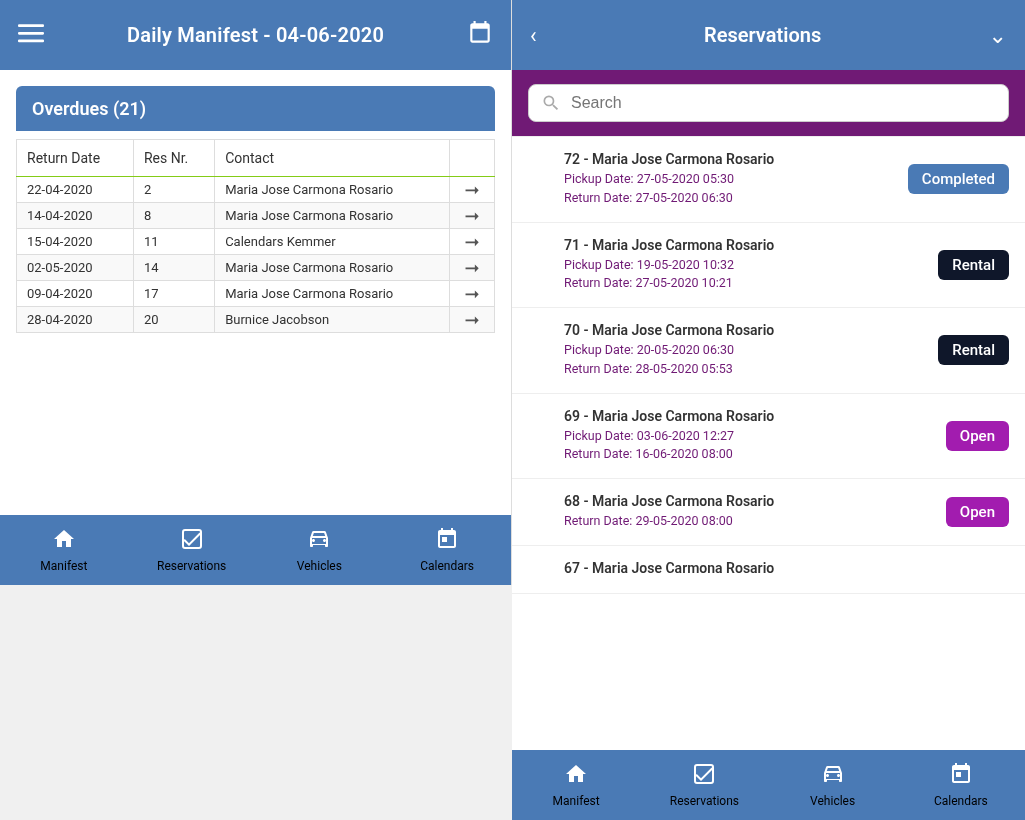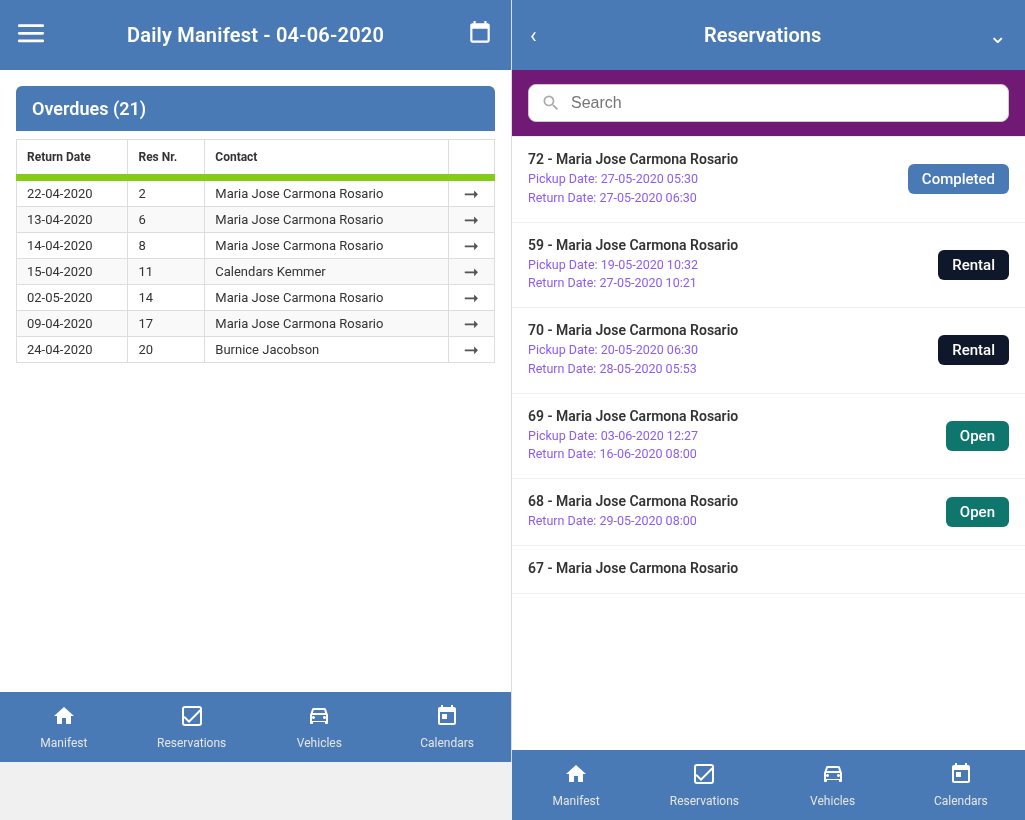--- a/index.html
+++ b/index.html
@@ -8,21 +8,21 @@
       background: #f0f0f0;
       display: flex;
       width: 1025px;
       height: 820px;
       overflow: hidden;
     }
 
     
     .left-panel {
       width: 512px;
-      height: 762px;
+      height: 585px;
       background: #fff;
       display: flex;
       flex-direction: column;
       border-right: 1px solid #ddd;
     }
 
     .left-header {
       background: #4a7ab5;
       color: #fff;
       display: flex;
@@ -67,24 +67,24 @@
       border: 1px solid #ddd;
     }
 
     .overdues-table thead tr {
       background: #fff;
     }
 
     .overdues-table th {
       padding: 10px 10px;
       text-align: left;
-      font-size: 12px;
-      font-weight: 700;
+      font-size: 14px;
+      font-weight: 400;
       color: #333;
-      border-bottom: 7px solid #84cc16;
+      border-bottom: 1px solid #84cc16;
       border-right: 1px solid #ddd;
     }
 
     .overdues-table th:last-child {
       border-right: none;
     }
 
     .overdues-table td {
       padding: 2px 10px;
       font-size: 13px;
@@ -188,48 +188,49 @@
       display: flex;
       align-items: center;
       justify-content: space-between;
       padding: 14px 16px;
       border-bottom: 1px solid #eee;
       cursor: pointer;
     }
 
     .reservation-info {
       flex: 1;
+      margin-left: 36px;
     }
 
     .reservation-name {
       font-size: 14px;
       font-weight: 600;
       color: #333;
       margin-bottom: 3px;
     }
 
     .reservation-detail {
       font-size: 12.5px;
-      color: #8b5cf6;
+      color: #701a75;
       line-height: 1.5;
     }
 
     .status-badge {
       padding: 6px 14px;
       border-radius: 6px;
       font-size: 15px;
       font-weight: 500;
       color: #fff;
       white-space: nowrap;
       margin-left: 12px;
     }
 
     .status-completed { background: #4a7ab5; }
     .status-rental { background: #0f172a; }
-    .status-open { background: #0f766e; }
+    .status-open { background: #a21caf; }
 
     .right-bottom-nav {
       background: #4a7ab5;
       display: flex;
       height: 70px;
       flex-shrink: 0;
     }
 
     
     .nav-item {
@@ -244,21 +245,21 @@
     }
 
     .nav-item svg {
       width: 24px;
       height: 24px;
       fill: #fff;
     }
 
     .nav-label {
       font-size: 12px;
-      color: #e5e5e5;
+      color: #000000;
     }
 
     .overdues-table tbody tr:nth-child(even) {
       background: #f9f9f9;
     }
   </style>
 </head>
 <body>
 
 <div class="left-panel">
@@ -290,26 +291,20 @@
         </tr>
       </thead>
       <tbody id="overdues-tbody">
       <tr>
     <td>22-04-2020</td>
     <td>2</td>
     <td>Maria Jose Carmona Rosario</td>
     <td><span class="arrow-icon">➞</span></td>
   </tr>
           <tr>
-    <td>13-04-2020</td>
-    <td>6</td>
-    <td>Maria Jose Carmona Rosario</td>
-    <td><span class="arrow-icon">➞</span></td>
-  </tr>
-          <tr>
     <td>14-04-2020</td>
     <td>8</td>
     <td>Maria Jose Carmona Rosario</td>
     <td><span class="arrow-icon">➞</span></td>
   </tr>
           <tr>
     <td>15-04-2020</td>
     <td>11</td>
     <td>Calendars Kemmer</td>
     <td><span class="arrow-icon">➞</span></td>
@@ -320,21 +315,21 @@
     <td>Maria Jose Carmona Rosario</td>
     <td><span class="arrow-icon">➞</span></td>
   </tr>
           <tr>
     <td>09-04-2020</td>
     <td>17</td>
     <td>Maria Jose Carmona Rosario</td>
     <td><span class="arrow-icon">➞</span></td>
   </tr>
           <tr>
-    <td>24-04-2020</td>
+    <td>28-04-2020</td>
     <td>20</td>
     <td>Burnice Jacobson</td>
     <td><span class="arrow-icon">➞</span></td>
   </tr>
         </tbody>
     </table>
   </div>
 
   <div class="left-bottom-nav" id="left-nav">
   <div class="nav-item">
@@ -385,21 +380,21 @@
   <div class="reservation-item">
     <div class="reservation-info">
       <div class="reservation-name">72 - Maria Jose Carmona Rosario</div>
       <div class="reservation-detail">Pickup Date: 27-05-2020 05:30</div>
       <div class="reservation-detail">Return Date: 27-05-2020 06:30</div>
     </div>
     <span class="status-badge status-completed">Completed</span>
   </div>
       <div class="reservation-item">
     <div class="reservation-info">
-      <div class="reservation-name">59 - Maria Jose Carmona Rosario</div>
+      <div class="reservation-name">71 - Maria Jose Carmona Rosario</div>
       <div class="reservation-detail">Pickup Date: 19-05-2020 10:32</div>
       <div class="reservation-detail">Return Date: 27-05-2020 10:21</div>
     </div>
     <span class="status-badge status-rental">Rental</span>
   </div>
       <div class="reservation-item">
     <div class="reservation-info">
       <div class="reservation-name">70 - Maria Jose Carmona Rosario</div>
       <div class="reservation-detail">Pickup Date: 20-05-2020 06:30</div>
       <div class="reservation-detail">Return Date: 28-05-2020 05:53</div>

